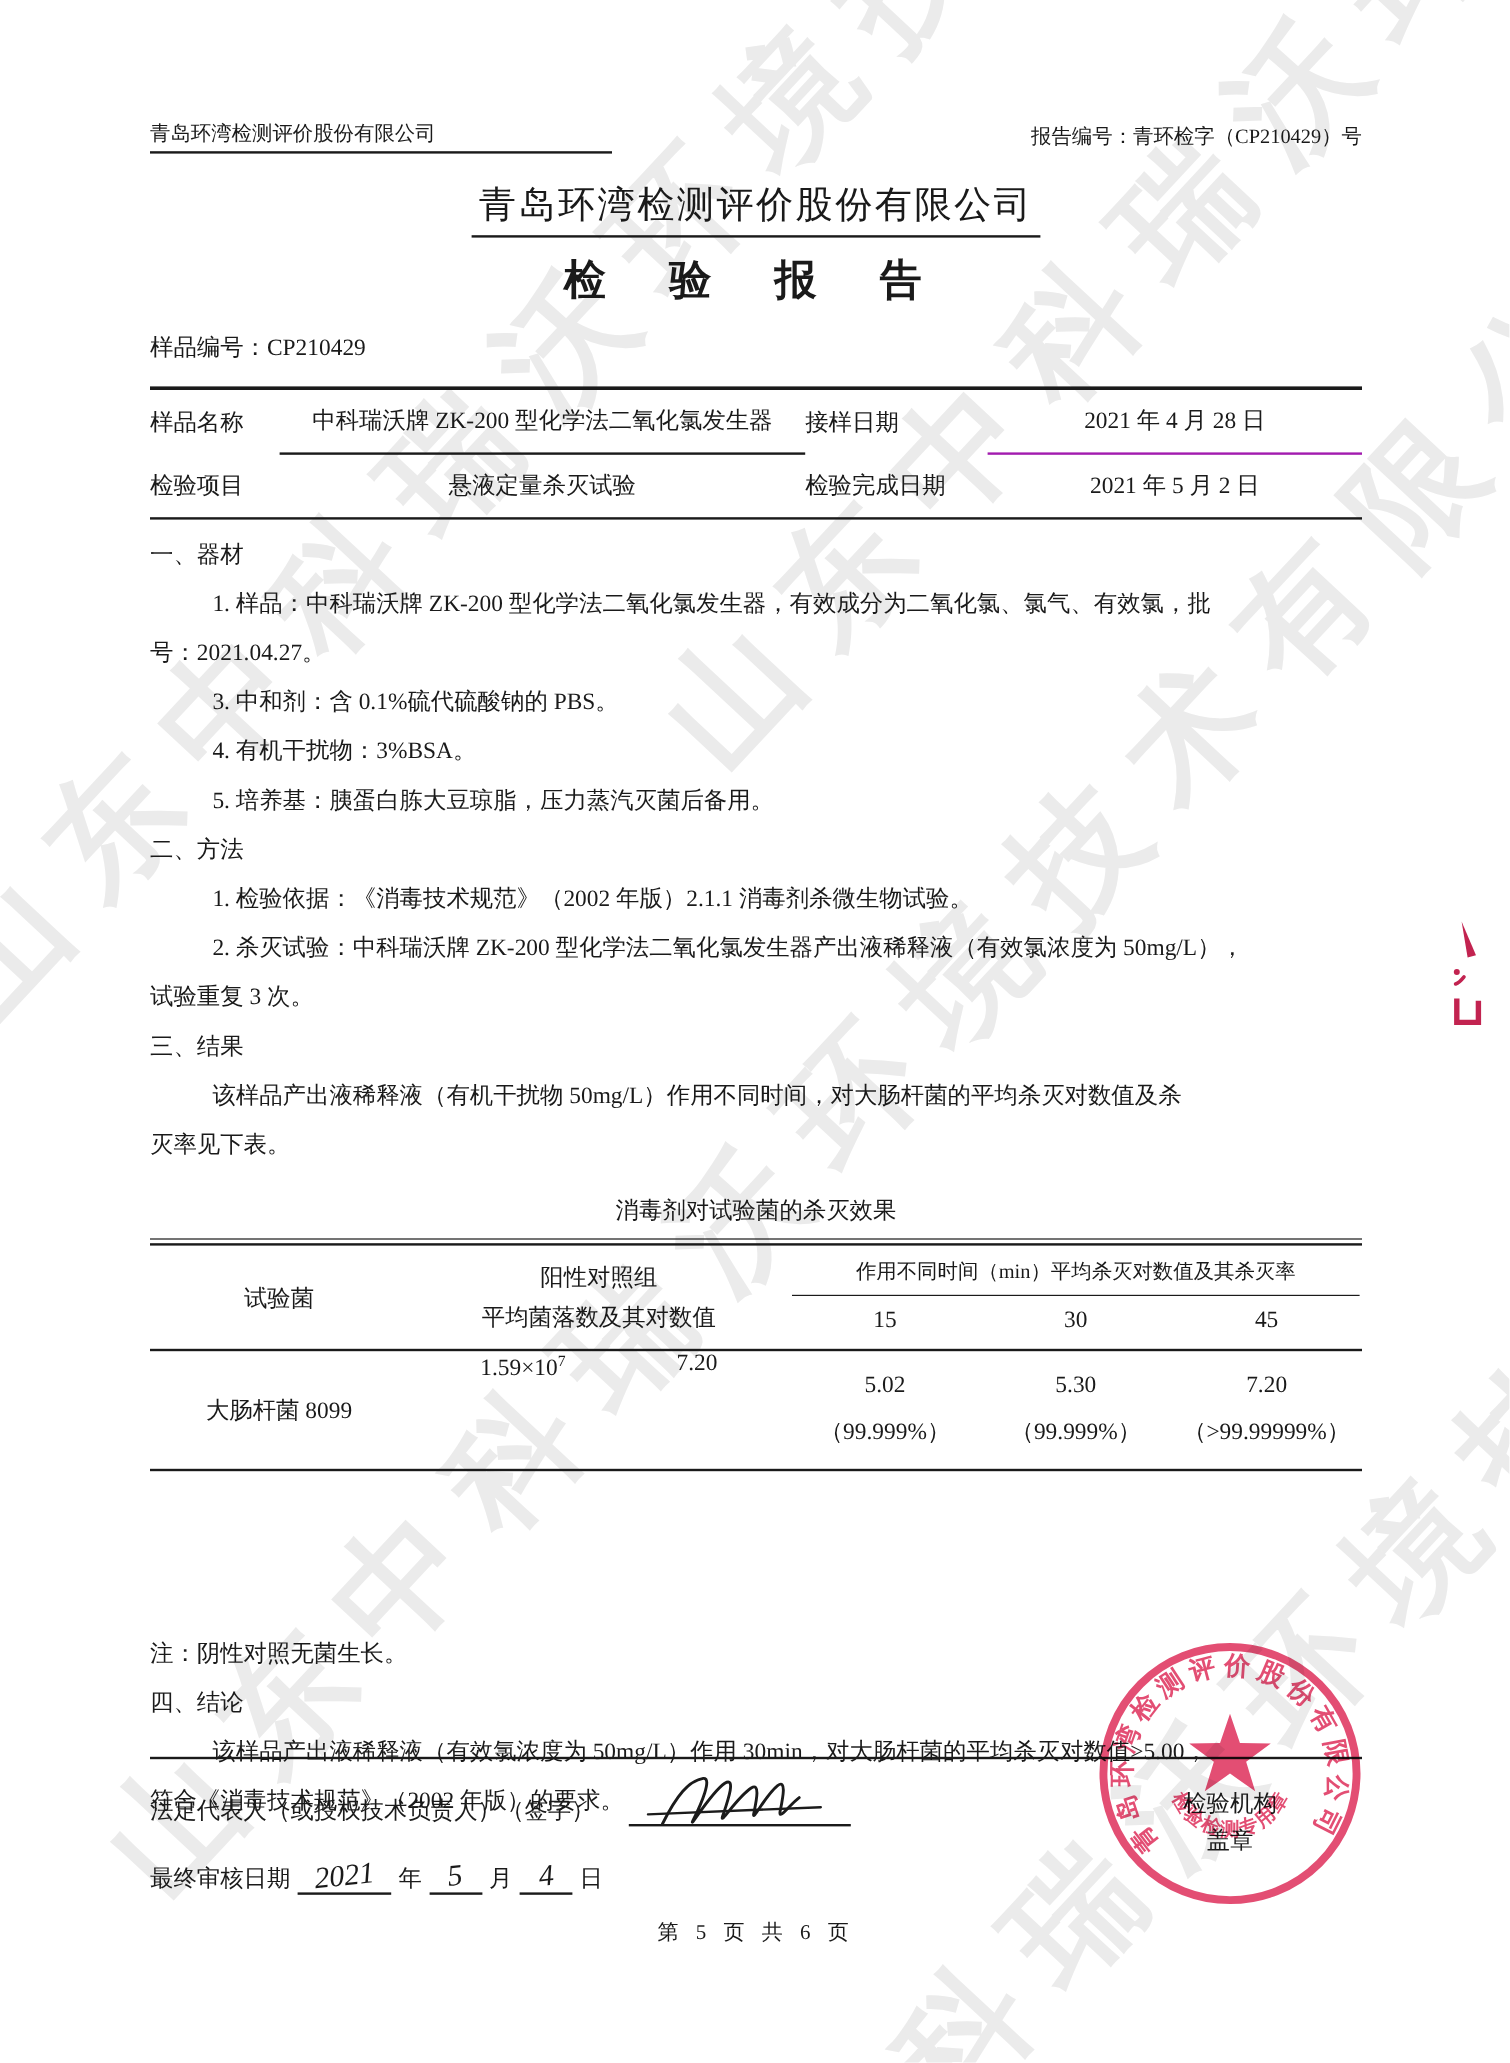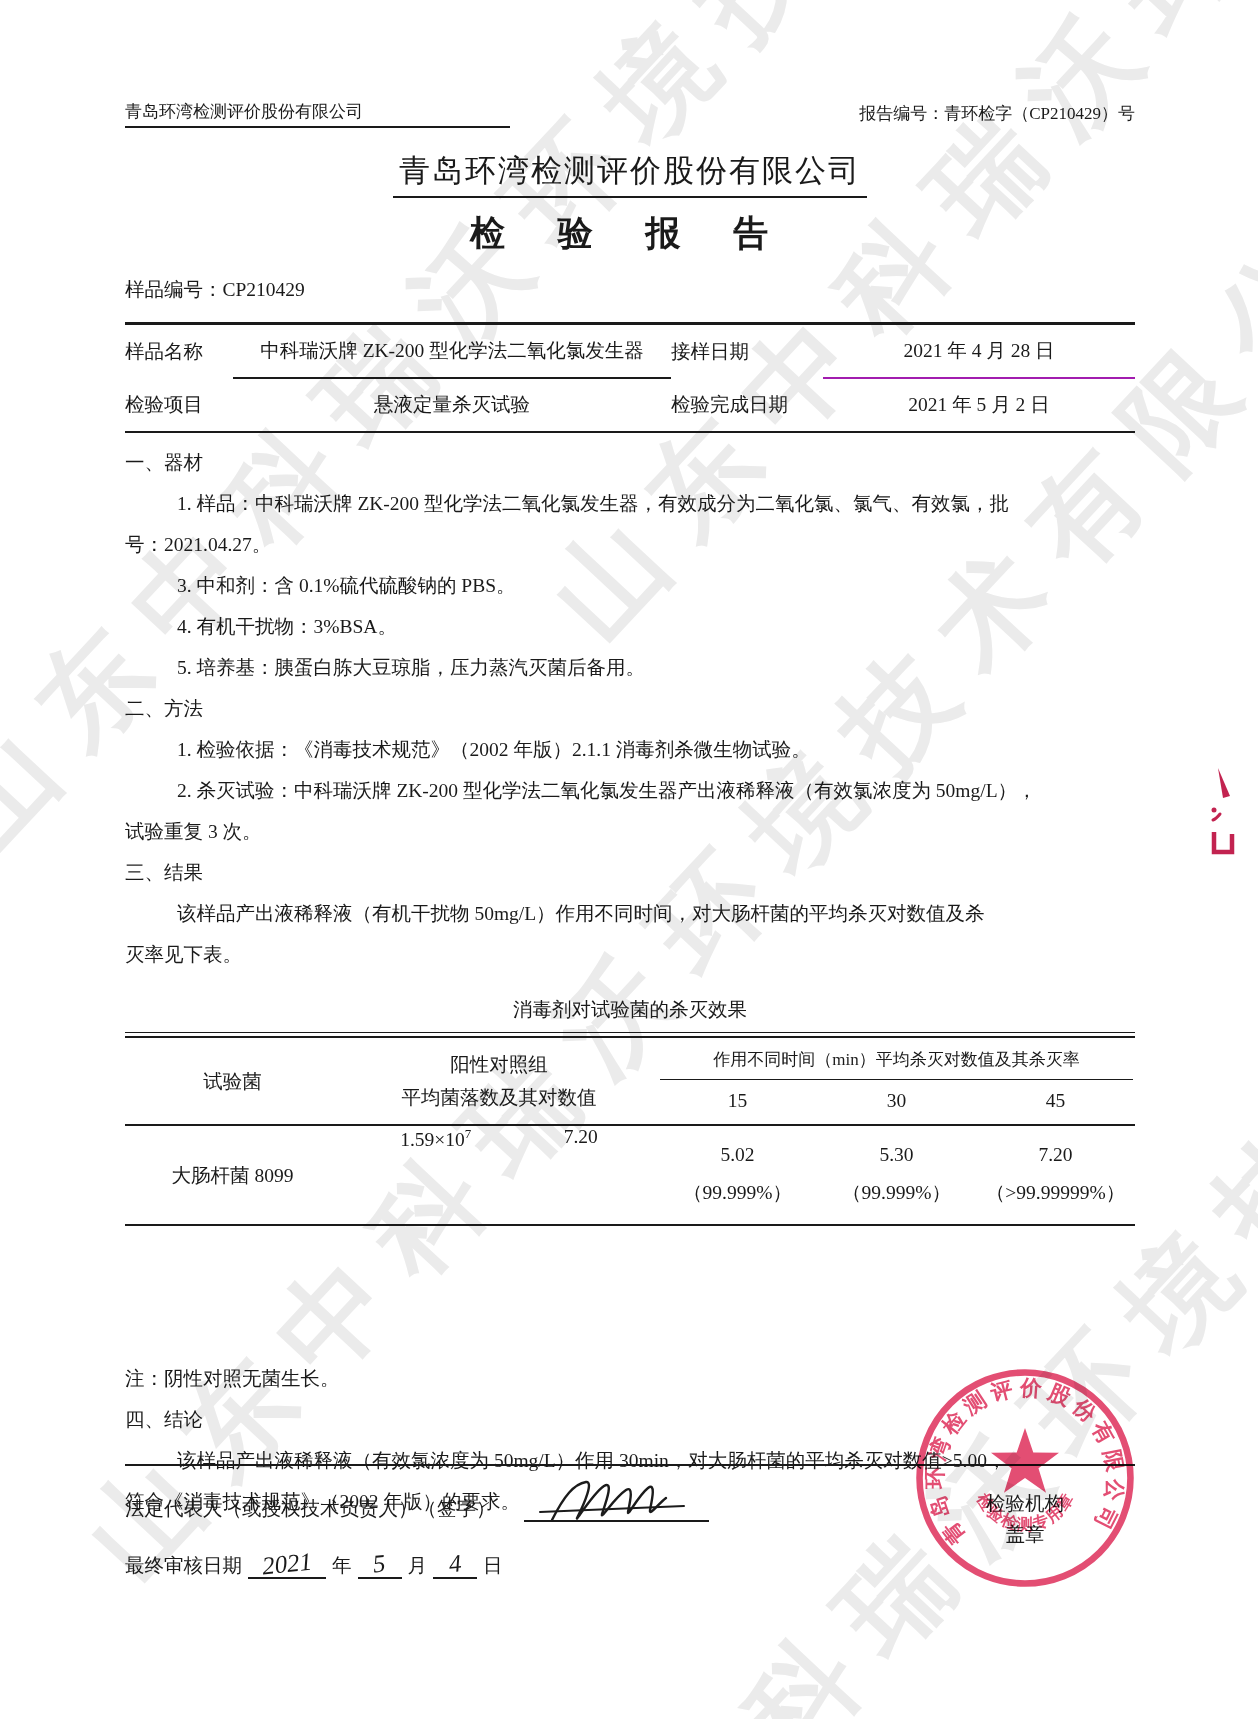--- a/index.html
+++ b/index.html
@@ -223,14 +223,17 @@
     </text>
   </svg>
 
   <svg class="red-marks" width="60" height="100" viewBox="0 0 60 100">
     <path d="M22,6 L34,34 L27,36 Z" fill="#c22350"></path>
     <circle cx="18" cy="48" r="2.5" fill="#c22350"></circle>
     <path d="M24,52 q-4,5 -7,6" stroke="#c22350" stroke-width="3" fill="none" stroke-linecap="round"></path>
     <path d="M18,70 L18,90 L36,90 L36,72" stroke="#c22350" stroke-width="4.5" fill="none"></path>
   </svg>
 
+  <div class="layer footer">
+    <span>第 5 页 共 6 页</span>
+  </div>
 
 </div>
 
 </body></html>

